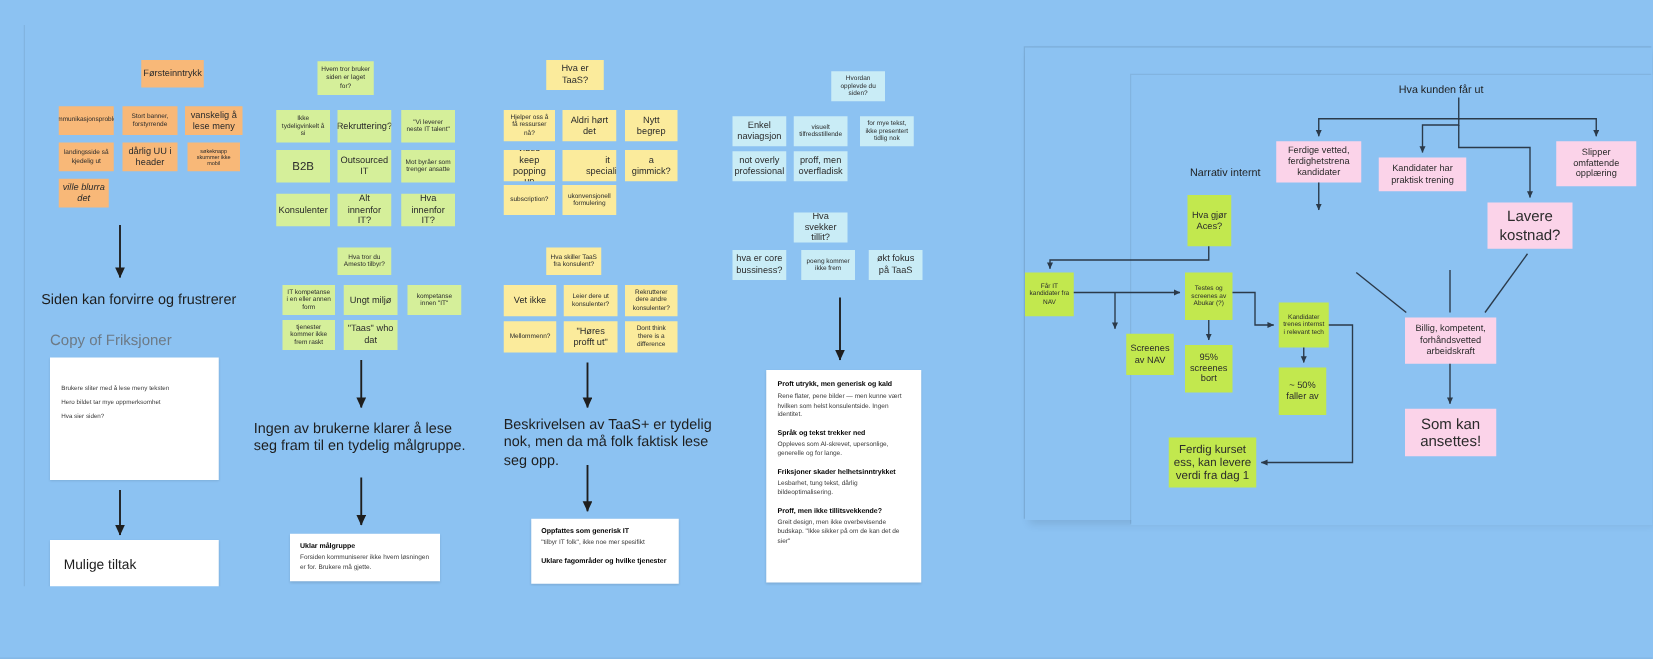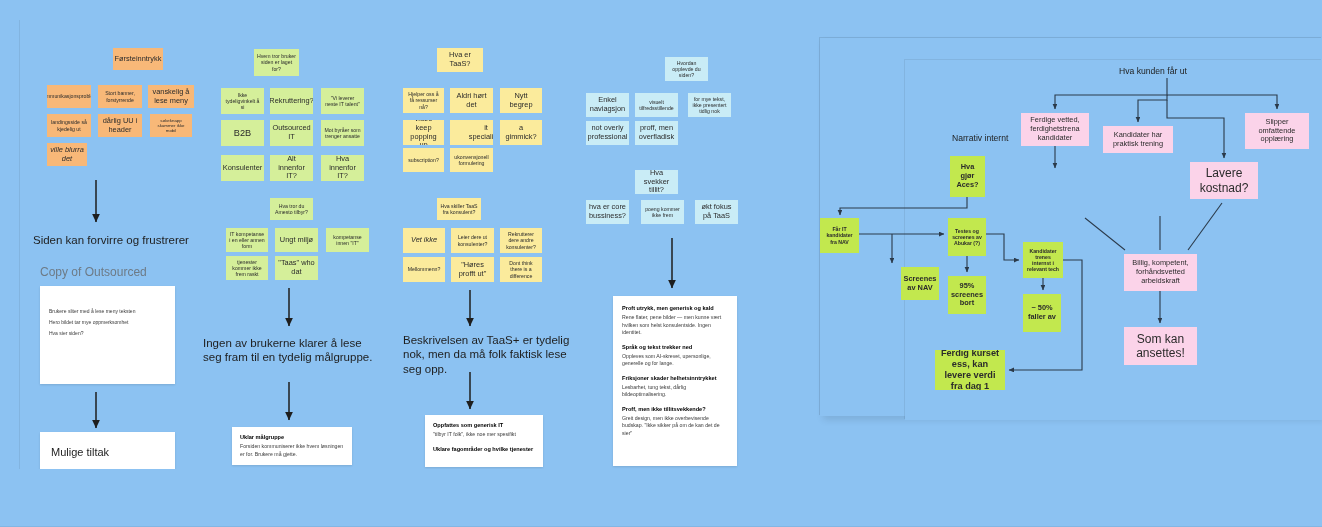--- a/index.html
+++ b/index.html
@@ -36,21 +36,21 @@
     display:flex;align-items:center;justify-content:center;
     text-align:center;
     color:#2b2b2b;
     line-height:1.18;
     box-sizing:border-box;
     padding:2px 3px;
     overflow:hidden;
   }
   .orange{background:#f8b878;}
   .green{background:#d5ef9a;}
-  .green2{background:#c2e84e;font-weight:bold;}
+  .green2{background:#c2e84e;}
   .yellow{background:#fbeb9c;}
   .cyan{background:#c9ecf6;}
   .pink{background:#fbd3e9;}
 
   .sm{font-size:5.2px;}
   .md{font-size:7.4px;}
   .lg{font-size:9.2px;}
   .xl{font-size:12px;}
 
   
@@ -86,21 +86,21 @@
   <div class="note orange md" style="left:148px;top:85px;width:46px;height:23px;">vanskelig å lese meny</div>
 
   <div class="note orange sm" style="left:47px;top:114px;width:44px;height:23px;">landingsside så kjedelig ut</div>
   <div class="note orange md" style="left:98px;top:114px;width:44px;height:23px;">dårlig UU i header</div>
   <div class="note orange sm" style="left:150px;top:114px;width:42px;height:23px;font-size:4.4px;">søkeknapp skummer ikke mobil</div>
 
   <div class="note orange md" style="left:47px;top:143px;width:40px;height:23px;font-style:italic;">ville blurra det</div>
 
   <div class="heading" style="left:33px;top:233px;width:230px;">Siden kan forvirre og frustrerer</div>
 
-  <div class="heading-grey" style="left:40px;top:265px;">Copy of Outsourced</div>
+  <div class="heading-grey" style="left:40px;top:265px;">Copy of Friksjoner</div>
 
   <div class="card" style="left:40px;top:286px;width:135px;height:98px;">
     <div class="card-pad" style="padding-top:22px;">
       <p class="doc-line">Brukere sliter med å lese meny teksten</p>
       <p class="doc-line">Hero bildet tar mye oppmerksomhet</p>
       <p class="doc-line">Hva sier siden?</p>
     </div>
   </div>
 
   <div class="card" style="left:40px;top:432px;width:135px;height:46px;">
@@ -147,21 +147,21 @@
 
   <div class="note yellow md" style="left:403px;top:120px;width:41px;height:25px;">video keep popping up</div>
   <div class="note yellow md" style="left:450px;top:120px;width:43px;height:25px;padding-left:32px;">it specialist?</div>
   <div class="note yellow md" style="left:500px;top:120px;width:42px;height:25px;">a gimmick?</div>
 
   <div class="note yellow sm" style="left:403px;top:148px;width:41px;height:24px;">subscription?</div>
   <div class="note yellow sm" style="left:450px;top:148px;width:43px;height:24px;">ukonvensjonell formulering</div>
 
   <div class="note yellow sm" style="left:437px;top:198px;width:44px;height:22px;">Hva skiller TaaS fra konsulent?</div>
 
-  <div class="note yellow md" style="left:403px;top:228px;width:42px;height:25px;font-style:italic;">Vet ikke</div>
+  <div class="note yellow md" style="left:403px;top:228px;width:42px;height:25px;">Vet ikke</div>
   <div class="note yellow sm" style="left:451px;top:228px;width:43px;height:25px;">Leier dere ut konsulenter?</div>
   <div class="note yellow sm" style="left:500px;top:228px;width:42px;height:25px;">Rekrutterer dere andre konsulenter?</div>
 
   <div class="note yellow sm" style="left:403px;top:257px;width:42px;height:25px;">Mellommenn?</div>
   <div class="note yellow md" style="left:451px;top:257px;width:43px;height:25px;">"Høres profft ut"</div>
   <div class="note yellow sm" style="left:500px;top:257px;width:42px;height:25px;">Dont think there is a difference</div>
 
   <div class="heading" style="left:403px;top:333px;width:180px;">Beskrivelsen av TaaS+ er tydelig nok, men da må folk faktisk lese seg opp.</div>
 
   <div class="card" style="left:425px;top:415px;width:118px;height:52px;">

